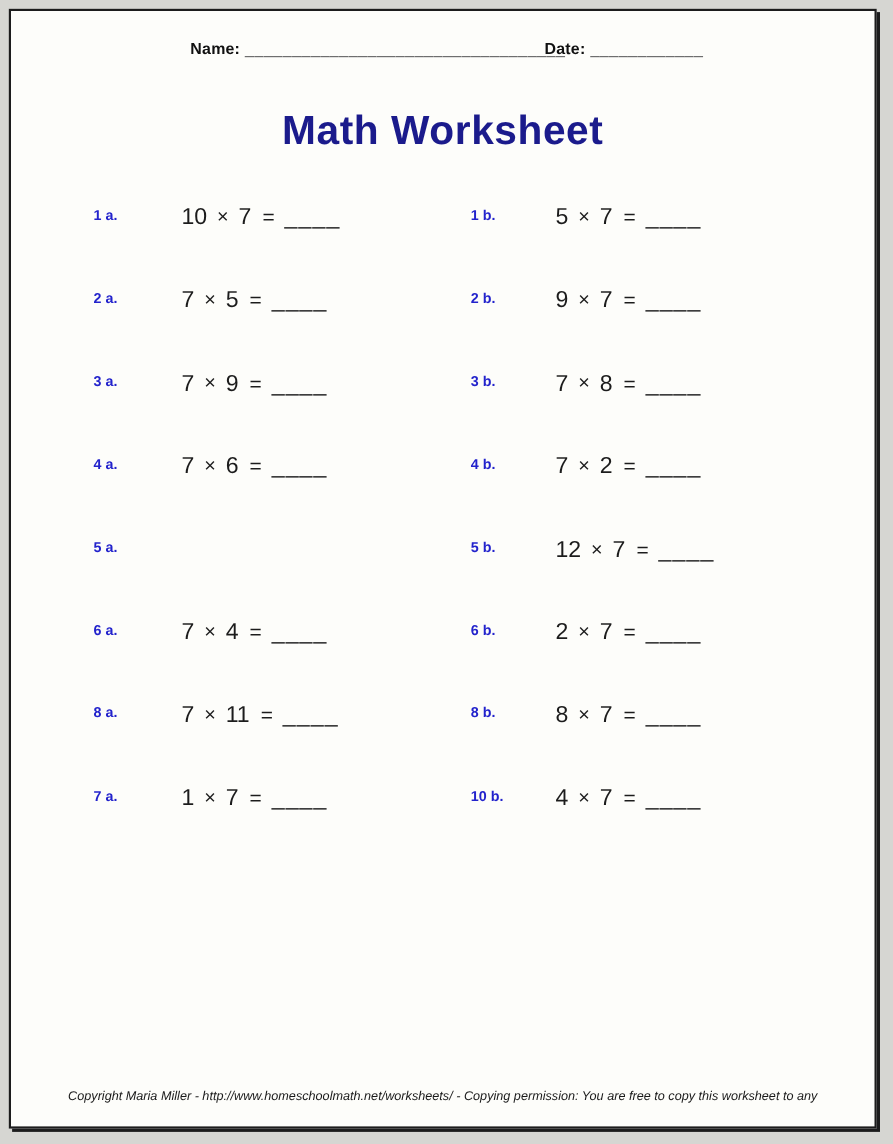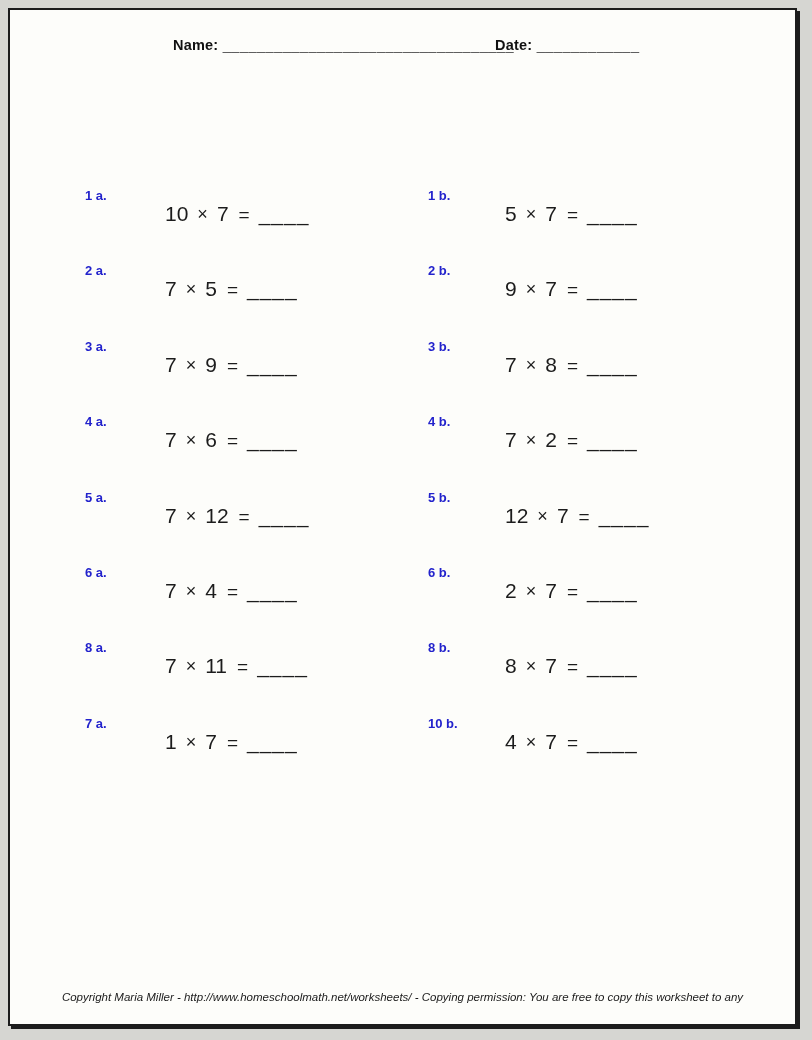--- a/index.html
+++ b/index.html
@@ -31,21 +31,21 @@
   }
   
   .rows{ position:absolute; top:176px; left:0; right:0; }
   .problem-row{ position:relative; height:75.4px; }
   .plabel{
     position:absolute; top:2px;
     font-size:13px; font-weight:bold; color:#2323cc;
     white-space:nowrap;
   }
   .expr{
-    position:absolute; top:16px;
+    position:absolute; top:0;
     font-size:21px; color:#1c1c1c;
     white-space:nowrap;
     text-align:right;
   }
   .pos-label-a{ left:75px; }
   .pos-expr-a{ left:155px; }
   .pos-label-b{ left:418px; }
   .pos-expr-b{ left:495px; }
   .expr .op{ display:inline-block; margin:0 9px; font-size:18px; position:relative; top:-1px; }
   .expr .eq{ display:inline-block; margin:0 9px 0 10px; font-size:19px; }
@@ -68,20 +68,21 @@
     <span class="name-group">
       <span class="hdr-label">Name:</span>
       <span class="hdr-line">__________________________________</span>
     </span>
     <span class="date-group">
       <span class="hdr-label">Date:</span>
       <span class="hdr-line">____________</span>
     </span>
   </div>
 
+  <div class="title">Math Worksheet</div>
 
   <div class="rows">
 
     <div class="problem-row">
       <span class="plabel pos-label-a">1 a.</span>
       <span class="expr pos-expr-a"><span>10</span><span class="op">×</span><span>7</span><span class="eq">=</span><span class="blank">____</span></span>
       <span class="plabel pos-label-b">1 b.</span>
       <span class="expr pos-expr-b"><span>5</span><span class="op">×</span><span>7</span><span class="eq">=</span><span class="blank">____</span></span>
     </div>
 
@@ -101,21 +102,20 @@
 
     <div class="problem-row">
       <span class="plabel pos-label-a">4 a.</span>
       <span class="expr pos-expr-a"><span>7</span><span class="op">×</span><span>6</span><span class="eq">=</span><span class="blank">____</span></span>
       <span class="plabel pos-label-b">4 b.</span>
       <span class="expr pos-expr-b"><span>7</span><span class="op">×</span><span>2</span><span class="eq">=</span><span class="blank">____</span></span>
     </div>
 
     <div class="problem-row">
       <span class="plabel pos-label-a">5 a.</span>
-      <span class="expr pos-expr-a"><span>7</span><span class="op">×</span><span>12</span><span class="eq">=</span><span class="blank">____</span></span>
       <span class="plabel pos-label-b">5 b.</span>
       <span class="expr pos-expr-b"><span>12</span><span class="op">×</span><span>7</span><span class="eq">=</span><span class="blank">____</span></span>
     </div>
 
     <div class="problem-row">
       <span class="plabel pos-label-a">6 a.</span>
       <span class="expr pos-expr-a"><span>7</span><span class="op">×</span><span>4</span><span class="eq">=</span><span class="blank">____</span></span>
       <span class="plabel pos-label-b">6 b.</span>
       <span class="expr pos-expr-b"><span>2</span><span class="op">×</span><span>7</span><span class="eq">=</span><span class="blank">____</span></span>
     </div>

